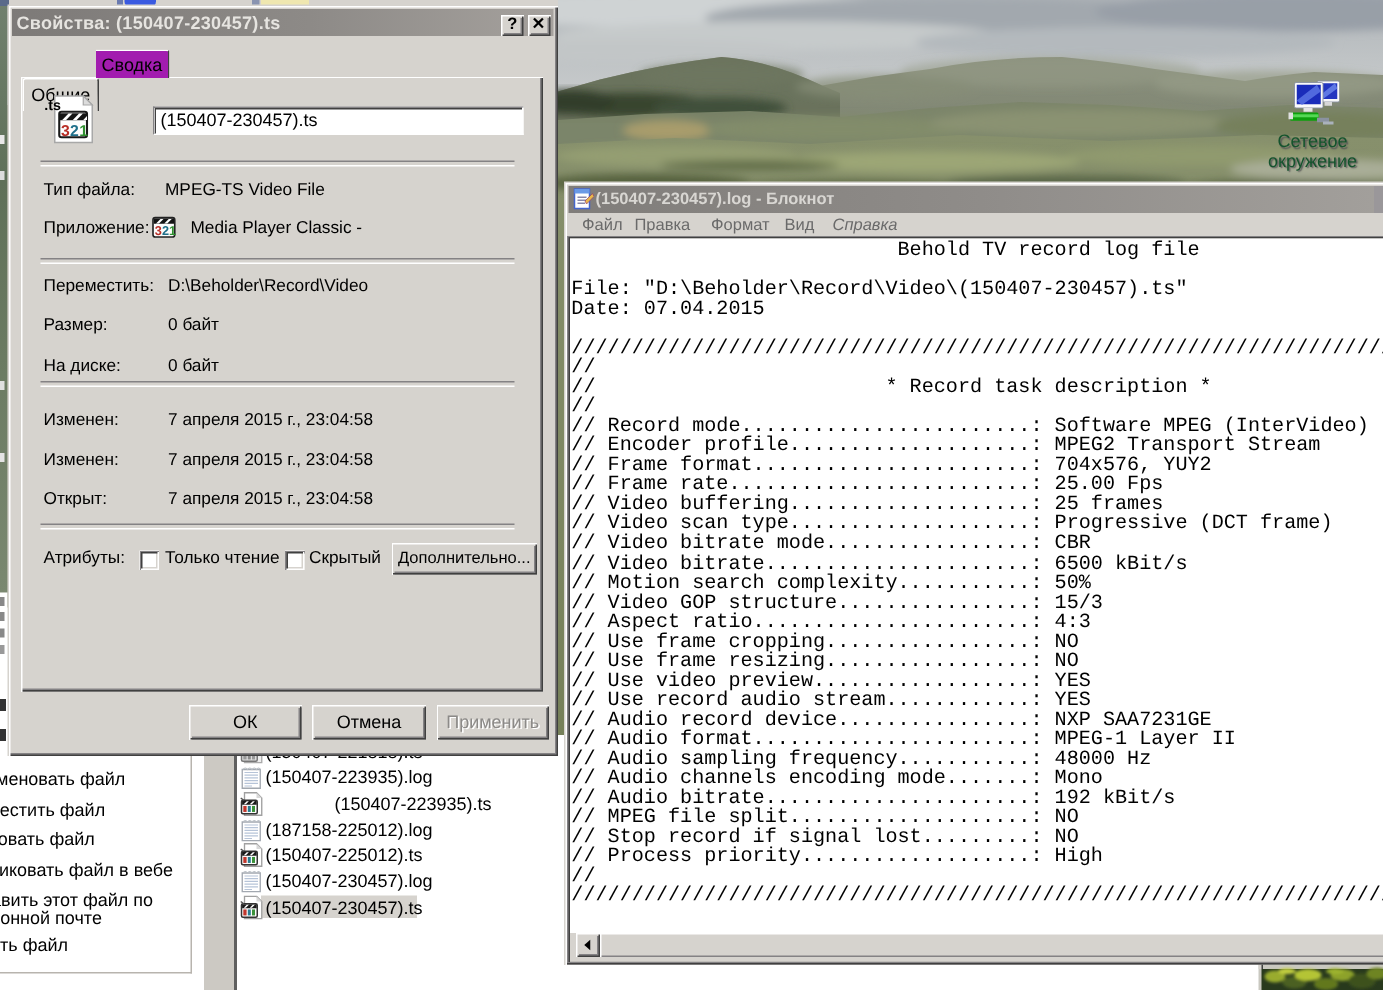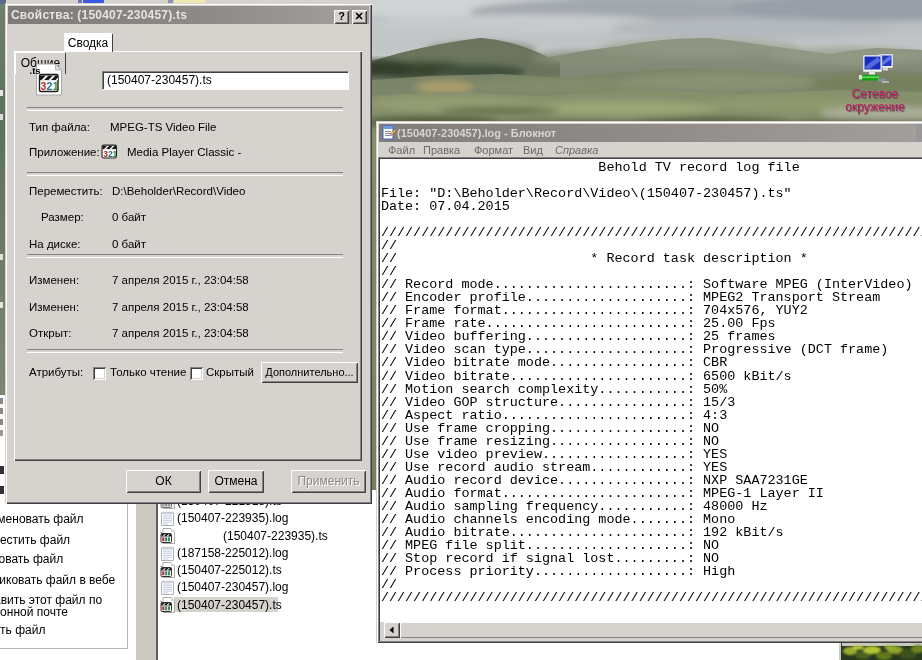--- a/index.html
+++ b/index.html
@@ -130,21 +130,21 @@
   <path d="M5.5,16 L19,5.5 L21.5,10 L9,19 Z" fill="#5a74e4" opacity="0.85"></path>
   <rect x="10" y="21" width="6" height="2.5" fill="#e4e4e4"></rect>
 
   <rect x="1" y="24" width="19" height="5.5" rx="1" fill="#0da00d"></rect>
   <rect x="1" y="25.2" width="19" height="2" fill="#55d855"></rect>
   <rect x="-1" y="24" width="4" height="4.5" fill="#e0e0e0"></rect>
   <rect x="19" y="27.5" width="8" height="3" fill="#8a92a0"></rect>
   <rect x="23" y="30" width="7" height="2" fill="#aab2bc"></rect>
 </svg>
 <div class="abs" style="left:830px;top:88px;width:90px;z-index:1;text-align:center;
-     font-size:12px;color:#be185d;text-shadow:1px 1px 1px #555;line-height:13px;">Сетевое<br>окружение</div>
+     font-size:12px;color:#14532d;text-shadow:1px 1px 1px #555;line-height:13px;">Сетевое<br>окружение</div>
 
 <div class="abs" style="left:0;top:0;width:372px;height:4px;background:#d6d3ce;z-index:2"></div>
 <div class="abs" style="left:0;top:0;width:6px;height:4px;background:#5a6a8a;z-index:2"></div>
 <div class="abs" style="left:78px;top:0;width:4px;height:4px;background:#6a7ab0;z-index:2"></div>
 <div class="abs" style="left:83px;top:0;width:21px;height:5px;background:#3a5ae0;border-radius:0 0 4px 4px;z-index:2"></div>
 <div class="abs" style="left:168px;top:0;width:5px;height:4px;background:#8a94b0;z-index:2"></div>
 <div class="abs" style="left:174px;top:0;width:32px;height:5px;background:#efe7b0;border-bottom:1px solid #8a8a66;border-radius:0 0 3px 3px;z-index:2"></div>
 
 <div class="abs" style="left:0;top:405px;width:136px;height:255px;background:#fff;z-index:3"></div>
 <div class="abs" style="left:126.5px;top:405px;width:1.5px;height:244px;background:#b8b4ae;z-index:3"></div>
@@ -268,21 +268,21 @@
        background:linear-gradient(90deg,#7d7a78 0%,#8d8a87 55%,#a5a19d 100%);">
     <div style="font-size:12px;font-weight:bold;color:#e6e4e0;letter-spacing:0.2px;line-height:18px;padding-left:3px;">Свойства: (150407-230457).ts</div>
   </div>
   <div class="abs btn" style="left:329px;top:7px;width:15px;height:14px;font-size:11px;font-weight:bold;line-height:13px;">?</div>
   <div class="abs btn" style="left:346.5px;top:7px;width:15px;height:14px;font-size:11px;font-weight:bold;line-height:13px;">✕</div>
 
   <div class="abs" style="left:10px;top:28px;width:49px;height:21px;background:#d6d3ce;
        border-top:1px solid #fff;border-left:1px solid #fff;border-right:1px solid #404040;
        border-radius:2px 2px 0 0;z-index:3;
        font-size:12px;text-align:center;line-height:20px;margin-top:21px;">Общие</div>
-  <div class="abs" style="left:59px;top:30px;width:48px;height:18px;background:#ffffff;
+  <div class="abs" style="left:59px;top:30px;width:48px;height:18px;background:#a21caf;
        border-top:1px solid #fff;border-right:1px solid #404040;
        border-radius:0 2px 0 0;z-index:2;
        font-size:12px;text-align:center;line-height:18px;">Сводка</div>
 
   <div class="abs" style="left:9px;top:48px;width:348px;height:410px;background:#d6d3ce;
        box-shadow:inset 1px 1px 0 #ffffff, inset -1px -1px 0 #404040, inset -2px -2px 0 #848284;z-index:1"></div>
 
   <div class="abs" style="z-index:4;left:0;top:0;width:367px;height:500px;">
 
     <svg class="abs" style="left:24px;top:58px;" width="38" height="38" viewBox="0 0 38 38">
@@ -322,21 +322,21 @@
       <text x="7" y="13.6" font-family="Liberation Sans" font-size="8.5" font-weight="bold" fill="#1f6f8a">2</text>
       <text x="11.6" y="13.6" font-family="Liberation Sans" font-size="8.5" font-weight="bold" fill="#2f8f2f">1</text>
     </svg>
     <div class="abs lbl" style="left:122px;top:143px;">Media Player Classic -</div>
 
     <div class="abs sep" style="left:22px;top:169px;width:316px;"></div>
 
     <div class="abs lbl" style="left:24px;top:182px;">Переместить:</div>
     <div class="abs lbl" style="left:107px;top:182px;">D:\Beholder\Record\Video</div>
 
-    <div class="abs lbl" style="left:24px;top:208px;margin-left:12px;">Размер:</div>
+    <div class="abs lbl" style="left:24px;top:208px;">Размер:</div>
     <div class="abs lbl" style="left:107px;top:208px;">0 байт</div>
 
     <div class="abs lbl" style="left:24px;top:235px;">На диске:</div>
     <div class="abs lbl" style="left:107px;top:235px;">0 байт</div>
 
     <div class="abs sep" style="left:22px;top:251px;width:316px;"></div>
 
     <div class="abs lbl" style="left:24px;top:271px;">Изменен:</div>
     <div class="abs lbl" style="left:107px;top:271px;">7 апреля 2015 г., 23:04:58</div>
 
@@ -353,21 +353,21 @@
     <div class="abs lbl" style="left:105px;top:363px;">Только чтение</div>
     <div class="abs cb" style="left:185px;top:364px;"></div>
     <div class="abs lbl" style="left:201px;top:363px;">Скрытый</div>
     <div class="abs btn" style="left:256px;top:359px;width:97px;height:21px;">
       <div style="font-size:11px;line-height:20px;">Дополнительно...</div>
     </div>
 
     <div class="abs btn" style="left:121px;top:467px;width:75px;height:23px;">
       <div style="font-size:12px;line-height:22px;">ОК</div>
     </div>
-    <div class="abs btn" style="left:203px;top:467px;width:56px;height:23px;">
+    <div class="abs btn" style="left:203px;top:467px;width:76px;height:23px;">
       <div style="font-size:12px;line-height:22px;">Отмена</div>
     </div>
     <div class="abs btn" style="left:286px;top:467px;width:75px;height:23px;">
       <div style="font-size:12px;line-height:22px;color:#8c8a88;text-shadow:1px 1px 0 #fff;">Применить</div>
     </div>
   </div>
 </div>
 
 <div class="abs winborder" style="left:376px;top:120.5px;width:556px;height:522px;z-index:20">
 

